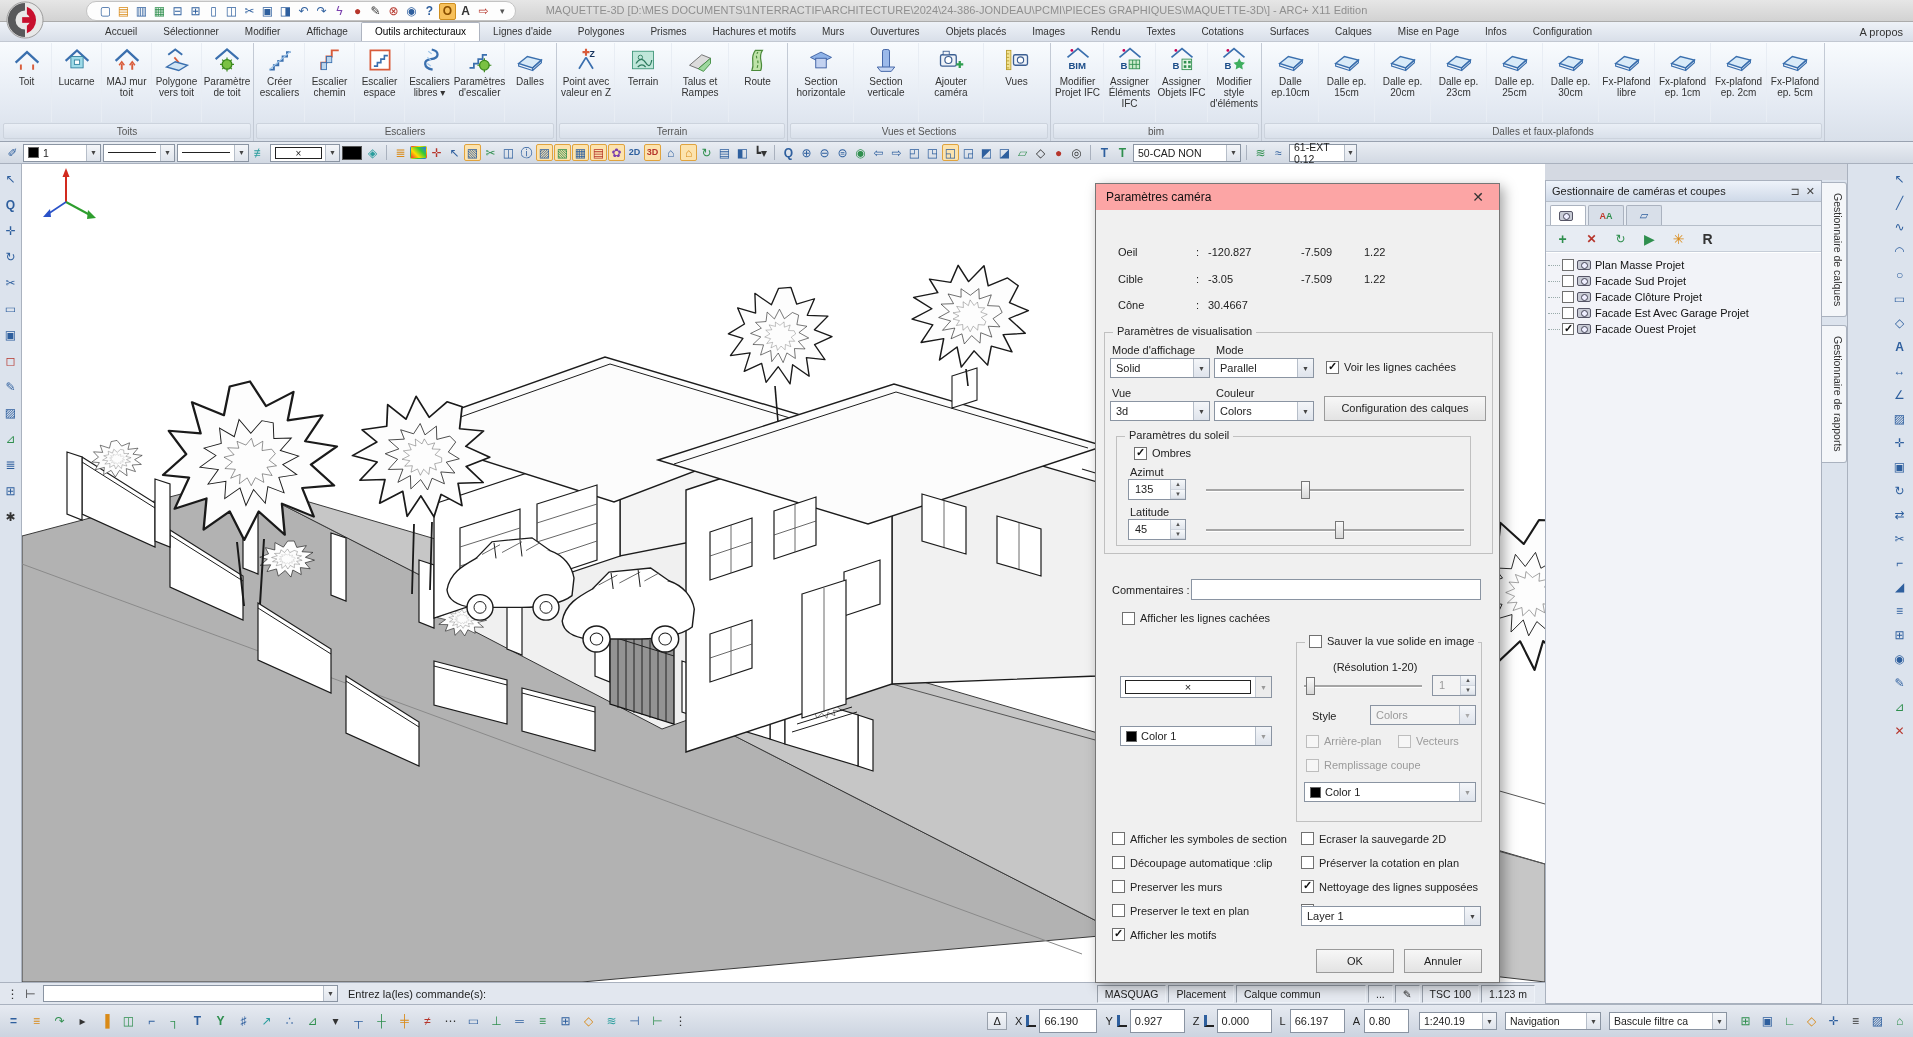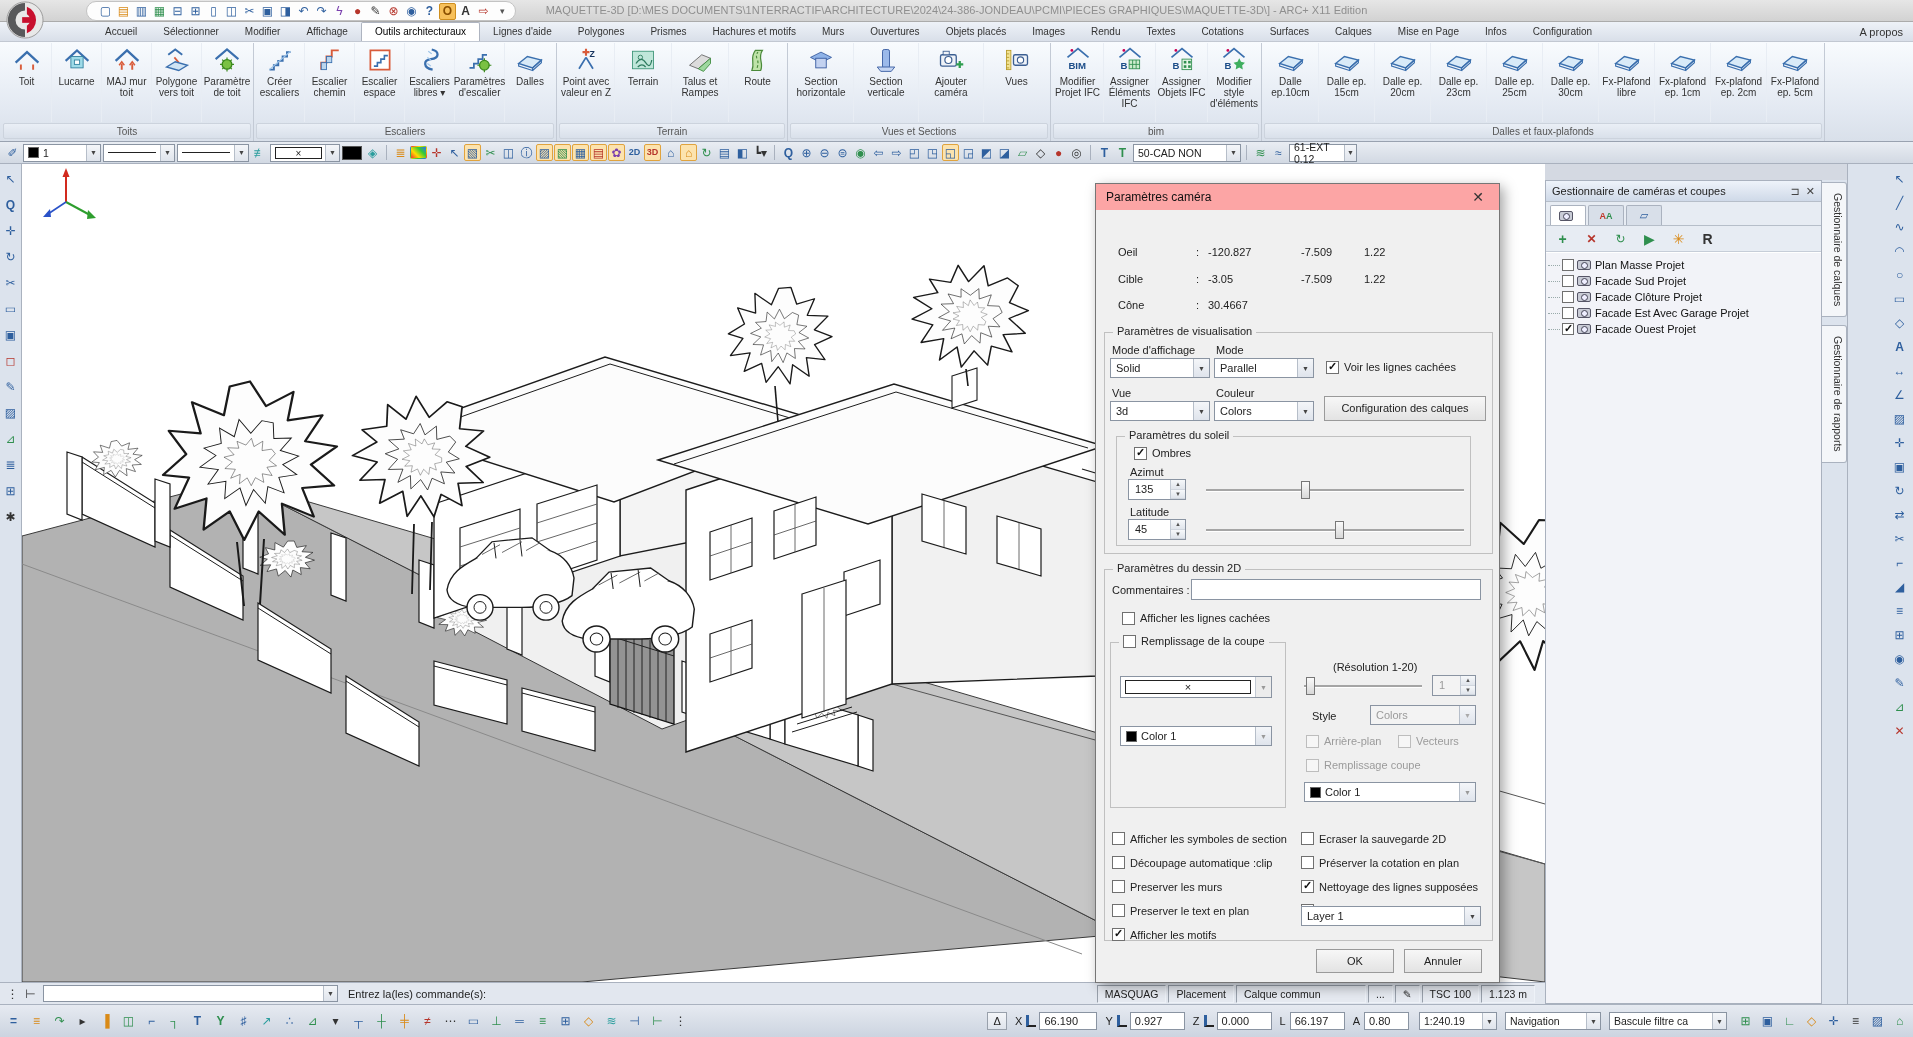--- a/index.html
+++ b/index.html
@@ -96,21 +96,21 @@
 .vtab{writing-mode:vertical-rl;background:#f4f6f9;border:1px solid #aab2bf;border-left:none;padding:10px 2px;font-size:10.5px;color:#333;border-radius:0 3px 3px 0}
 
 .cmdrow{position:absolute;left:0;top:982px;width:1545px;height:22px;background:#e2e7ef;border-top:1px solid #aab2bf;display:flex;align-items:center;padding:0 4px;gap:4px}
 .cmdcombo{width:295px;height:17px;background:#fff;border:1px solid #8a94a2;display:flex;align-items:center}
 .cmdcombo .arr{margin-left:auto;width:14px;height:100%;border-left:1px solid #b6bec9;background:linear-gradient(#f4f6f9,#dfe4ec);display:flex;align-items:center;justify-content:center;font-size:7px;color:#444}
 .prompt{font-size:11px;color:#222;margin-left:6px}
 .scells{margin-left:auto;display:flex;gap:2px;padding-right:6px}
 .scell{border:1px solid;border-color:#98a0ab #eef2f8 #eef2f8 #98a0ab;background:#e6eaf1;padding:2px 7px;font-size:10.5px;white-space:nowrap}
 
 .bbar{position:absolute;left:0;top:1004px;width:1913px;height:33px;background:linear-gradient(#e6eaf1,#ccd4e0);border-top:1px solid #aab2bf;display:flex;align-items:center;padding:0 5px;gap:2px}
-.bbar .field{height:18px;display:flex;align-items:center}
+.bbar .field{height:24px;display:flex;align-items:center}
 .blbl{font-size:11px;color:#222;margin:0 2px 0 6px}
 .lockico{width:10px;height:12px;border-left:3px solid #2e5f9e;border-bottom:2px solid #222;margin-right:1px}
 .bcombo{height:18px;background:#fff;border:1px solid #8a94a2;display:flex;align-items:center;padding-left:4px;font-size:10.5px;white-space:nowrap}
 .bcombo .arr{margin-left:auto;width:14px;height:100%;border-left:1px solid #b6bec9;background:linear-gradient(#f4f6f9,#dfe4ec);display:flex;align-items:center;justify-content:center;font-size:7px;color:#444}
 .dbtn{width:20px;height:18px;border:1px solid #98a0ab;background:linear-gradient(#f4f6f9,#dfe4ec);display:flex;align-items:center;justify-content:center;font-size:11px}
 </style>
 </head>
 <body>
 
 <svg width="0" height="0" style="position:absolute" aria-hidden="true">
@@ -906,40 +906,37 @@
     <span class="v">45</span>
     <span class="ud">
         <div>▲</div>
         <div>▼</div>
       </span>
   </div>
   <div class="slider" style="left:110px;top:336px;width:258px">
     <span class="thumb" style="left:50%"></span>
   </div>
 
-  <div class="gbox" style="left:8px;top:385px;width:389px;height:372px">
-    <span class="glab">Paramètres du dessin 2D</span>
-  </div>
   <span class="dl" style="left:16px;top:400px">Commentaires :</span>
   <input class="field" style="position: absolute; left: 95px; top: 395px; width: 290px;" value="">
   <span class="dl" style="left:26px;top:428px"><span class="cb"></span><span>Afficher les lignes cachées</span></span>
 
-  <div class="gbox" style="left:14px;top:458px;width:176px;height:166px">
-    <span class="glab"><span class="cb" style="vertical-align:-3px"></span><span>Remplissage de la coupe</span></span>
-  </div>
   <div class="patx" style="left:24px;top:492px;width:152px">
     <span class="pbody">×</span>
     <span class="arr" style="width:16px;height:100%;display:flex;align-items:center;justify-content:center;border-left:1px solid #c3cad4;background:#ececec;color:#999;font-size:7px">▼</span>
   </div>
   <div class="sel" style="left:24px;top:542px;width:152px">
     <span class="swatch"></span>
     <span>Color 1</span>
     <span class="arr" style="color:#999">▼</span>
   </div>
 
+  <div class="gbox" style="left:200px;top:458px;width:186px;height:180px">
+    <span class="glab"><span class="cb" style="vertical-align:-3px"></span><span>Sauver la vue solide en image</span></span>
+  </div>
   <span class="dl" style="left:237px;top:477px">(Résolution 1-20)</span>
   <div class="slider" style="left:208px;top:492px;width:118px">
     <span class="thumb" style="left:2%"></span>
   </div>
   <div class="spin disd" style="left:336px;top:491px;width:44px">
     <span class="v">1</span>
     <span class="ud">
         <div>▲</div>
         <div>▼</div>
       </span>

